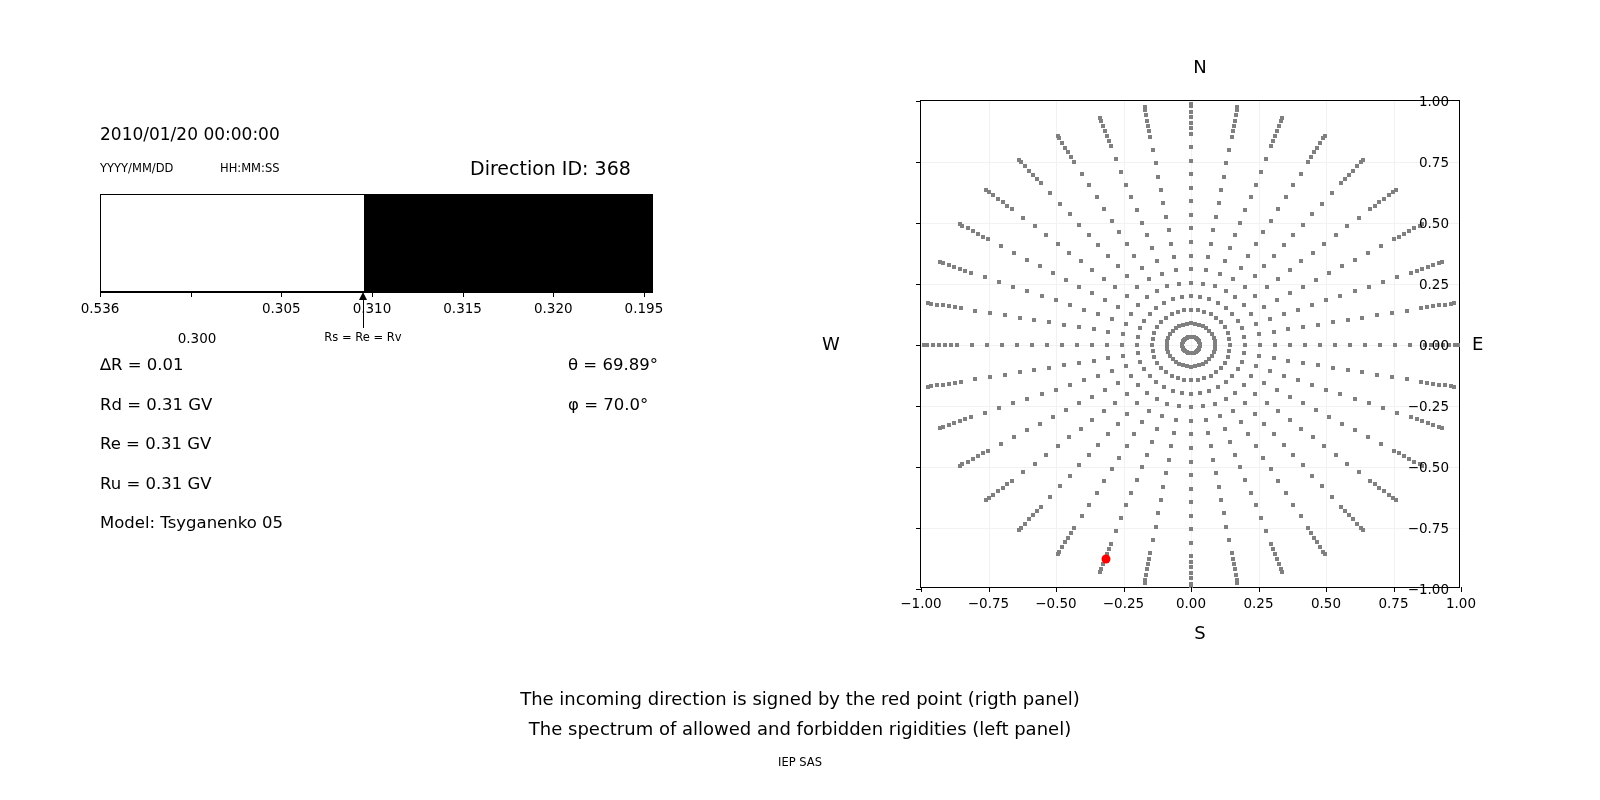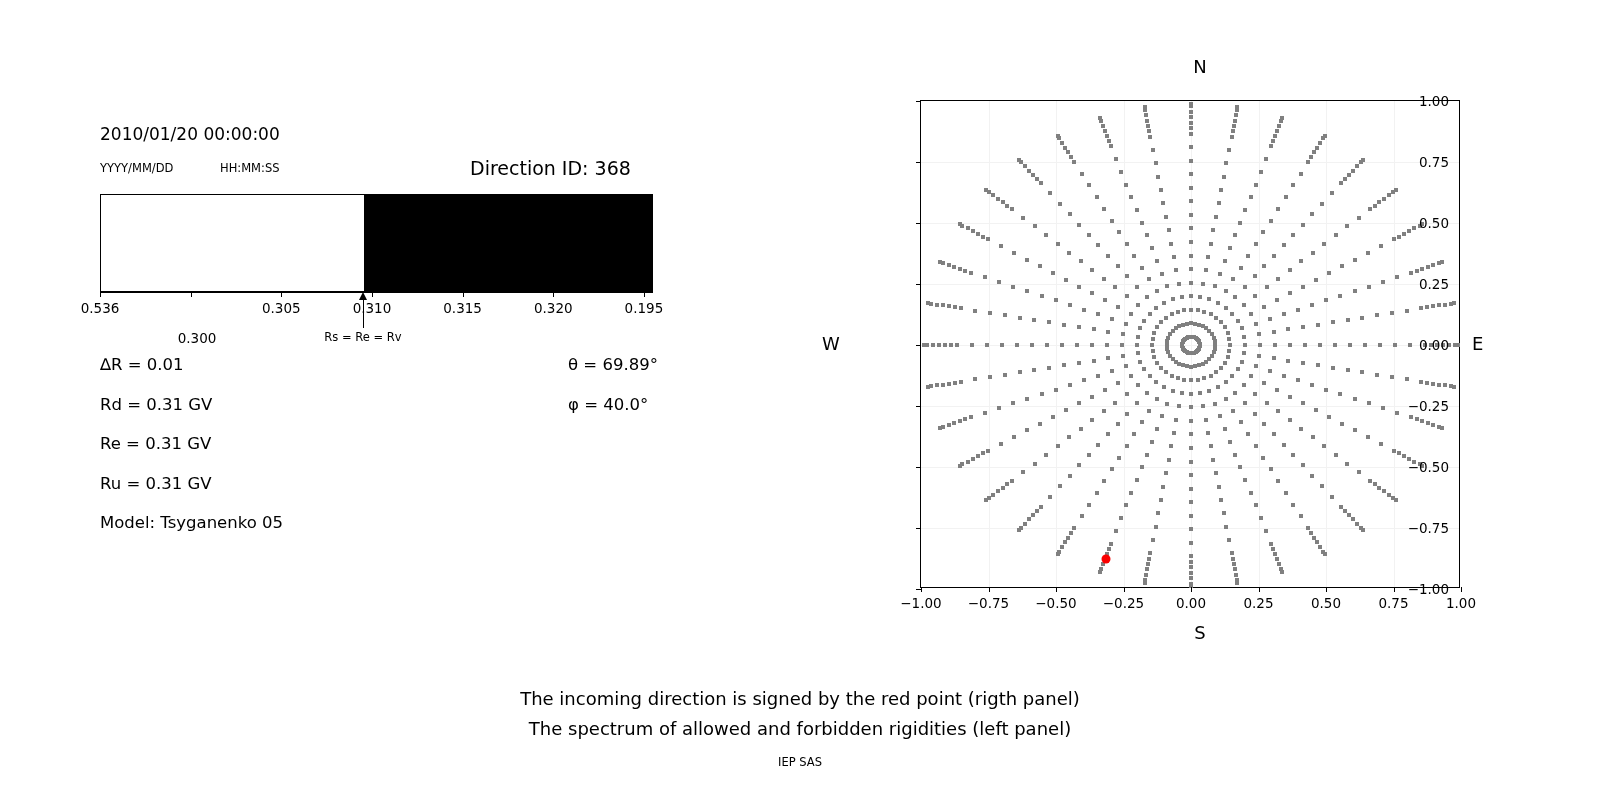--- a/index.html
+++ b/index.html
@@ -249,21 +249,21 @@
 
   <div id="params-left">
       <div class="param param-left" style="top: 355px;">∆R = 0.01</div>
       <div class="param param-left" style="top: 394.5px;">Rd = 0.31 GV</div>
       <div class="param param-left" style="top: 434px;">Re = 0.31 GV</div>
       <div class="param param-left" style="top: 473.5px;">Ru = 0.31 GV</div>
       <div class="param param-left" style="top: 513px;">Model: Tsyganenko 05</div>
     </div>
   <div id="params-right">
       <div class="param param-right" style="top: 355px;">θ = 69.89°</div>
-      <div class="param param-right" style="top: 394.5px;">φ = 40.0°</div>
+      <div class="param param-right" style="top: 394.5px;">φ = 70.0°</div>
     </div>
 </div>
 
 <div id="right-panel">
 
   <div class="compass" id="compass-n">N</div>
   <div class="compass" id="compass-s">S</div>
   <div class="compass" id="compass-w">W</div>
   <div class="compass" id="compass-e">E</div>
 

